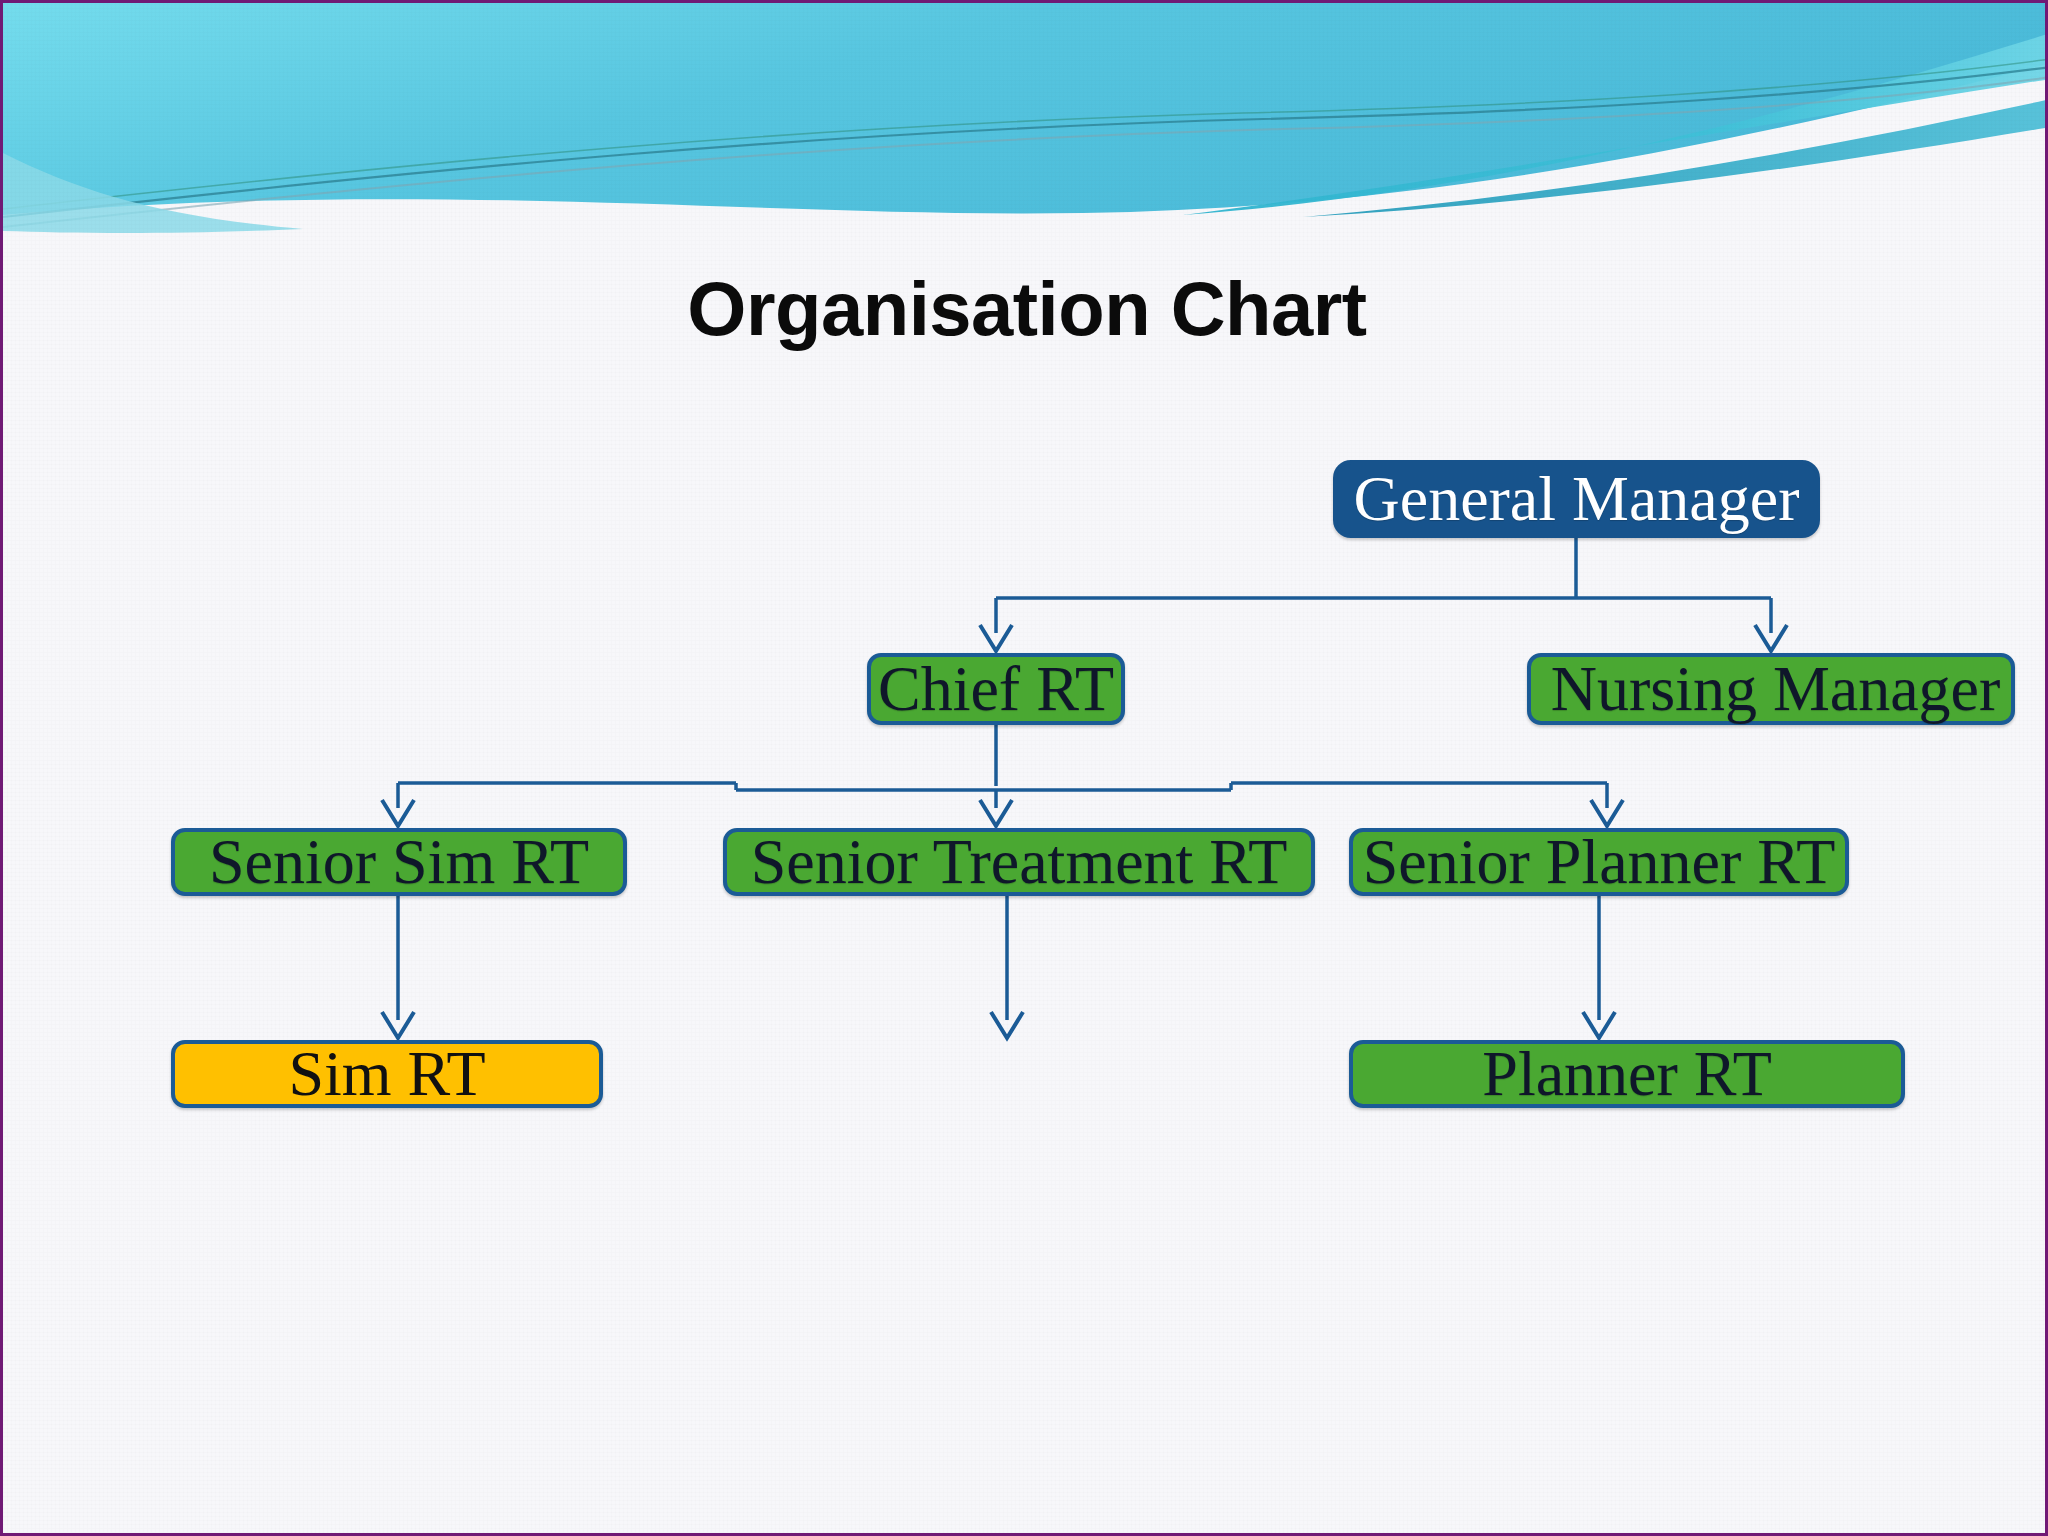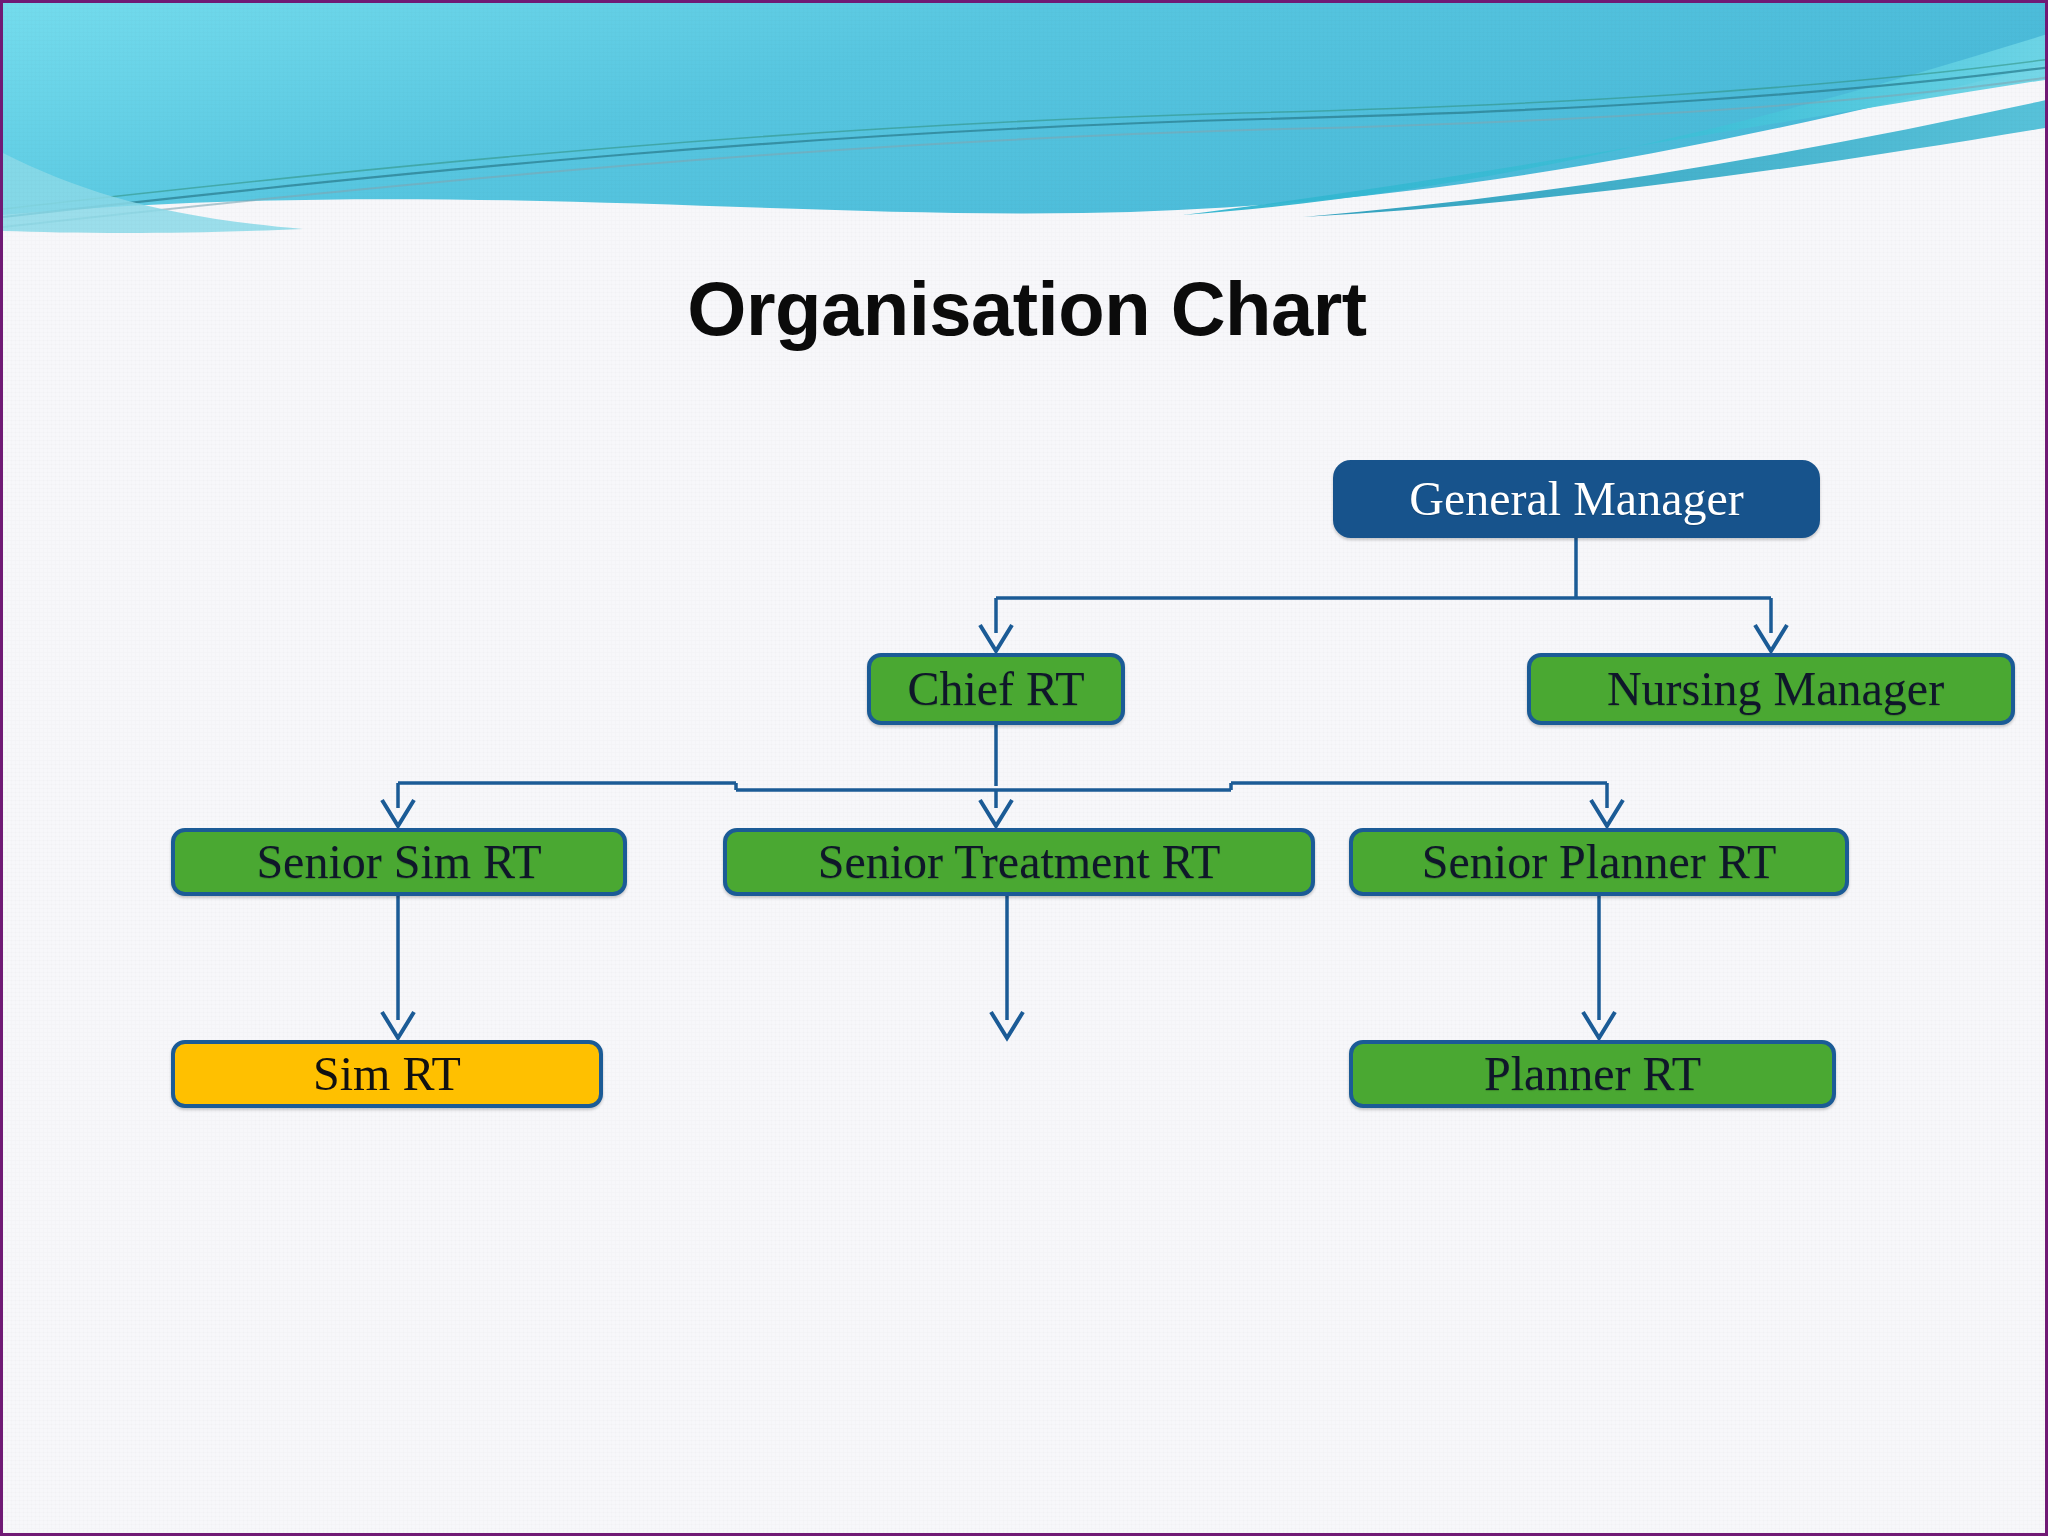--- a/index.html
+++ b/index.html
@@ -63,21 +63,21 @@
 
   
   .node {
     position: absolute;
     box-sizing: border-box;
     display: flex;
     align-items: center;
     justify-content: center;
     border-radius: 14px;
     border: 4px solid #1b5b96;
-    font-size: 48px;
+    font-size: 64px;
     line-height: 1;
     white-space: nowrap;
     box-shadow: 0 2px 3px rgba(0,0,0,0.20);
   }
   .node.root {
     background: #17538c;
     border-color: #17538c;
     color: #ffffff;
     border-radius: 18px;
   }
@@ -196,17 +196,17 @@
 
   <div class="node green" style="left:1346px; top:825px; width:500px; height:68px;">
     <span class="node-label">Senior Planner RT</span>
   </div>
 
   <div class="node gold" style="left:168px; top:1037px; width:432px; height:68px;">
     <span class="node-label">Sim RT</span>
   </div>
 
 
-  <div class="node green" style="left:1346px; top:1037px; width:487px; height:68px;">
+  <div class="node green" style="left:1346px; top:1037px; width:556px; height:68px;">
     <span class="node-label">Planner RT</span>
   </div>
 
 </div>
 
 </body></html>

